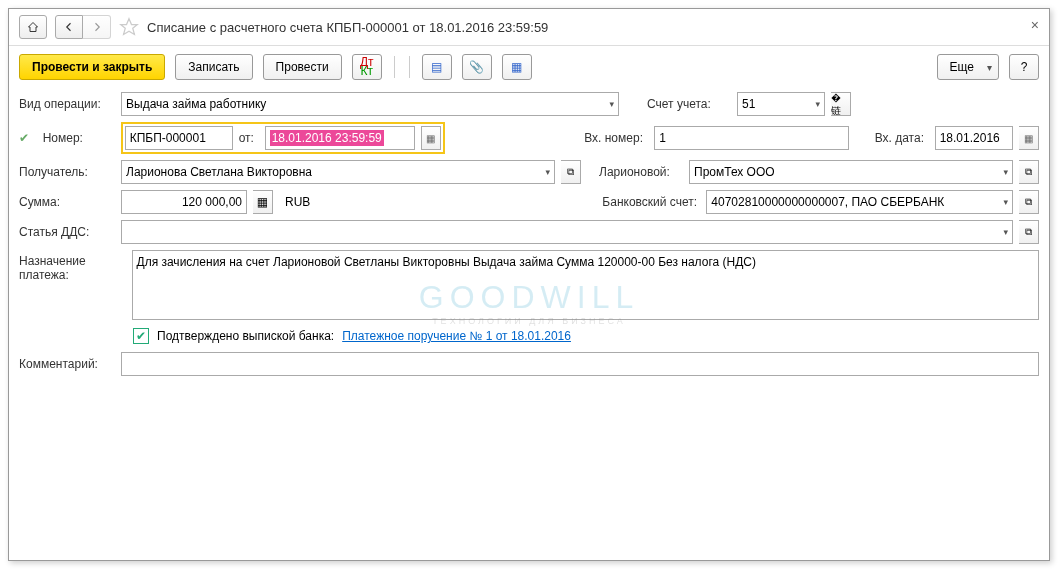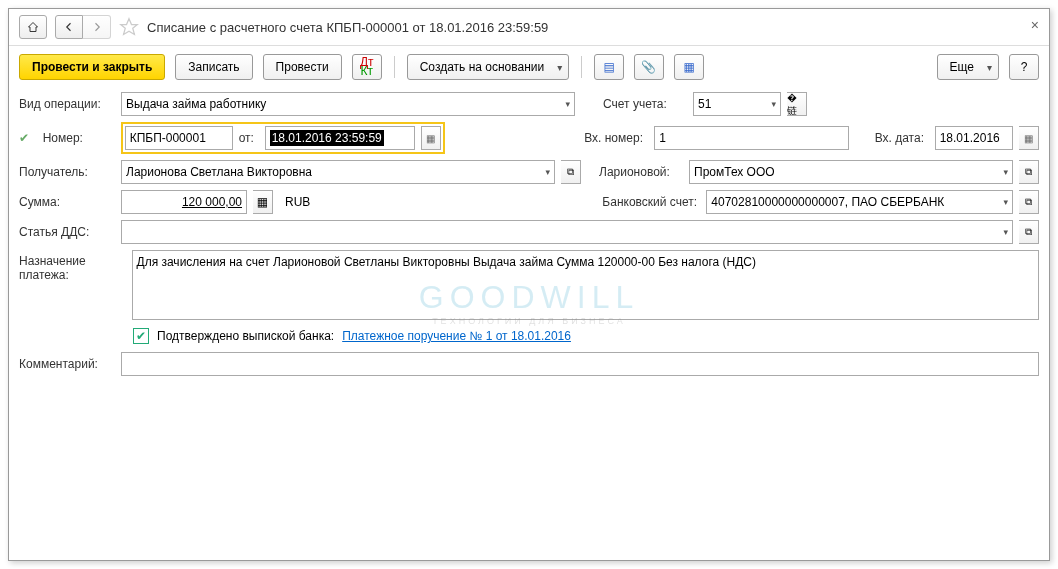--- a/index.html
+++ b/index.html
@@ -25,29 +25,29 @@
 .spacer { flex: 1; }
 .form { padding: 4px 10px; }
 .row { display: flex; align-items: center; margin-bottom: 6px; gap: 6px; }
 .lbl { color: #333; min-width: 96px; }
 .fld { height: 24px; border: 1px solid #aaa; background: #fff; padding: 0 4px; display: flex; align-items: center; position: relative; }
 .fld input { border: none; outline: none; width: 100%; height: 100%; background: transparent; }
 .fld-drop { padding-right: 18px; }
 .fld-drop::after { content: "▾"; position: absolute; right: 4px; font-size: 9px; color: #555; }
 .fld-ext { width: 20px; height: 24px; border: 1px solid #aaa; border-left: none; background: linear-gradient(#fff,#f0f0f0); display: flex; align-items: center; justify-content: center; cursor: pointer; font-size: 10px; }
 .highlight-box { border: 2px solid #f5c518; padding: 2px; display: flex; align-items: center; gap: 6px; }
-.selected-text { background: #000000; color: #fff; padding: 1px 2px; }
+.selected-text { background: #ec4899; color: #fff; padding: 1px 2px; }
 .textarea { border: 1px solid #aaa; width: 100%; min-height: 70px; padding: 4px; resize: none; background: #fff; }
 .checkbox-row { display: flex; align-items: center; gap: 8px; margin: 8px 0 8px 114px; }
 .chk { width: 16px; height: 16px; border: 1px solid #2a7; display: flex; align-items: center; justify-content: center; color: #2a7; font-size: 12px; }
 .link { color: #0066cc; text-decoration: underline; cursor: pointer; }
 .watermark { position: absolute; top: 270px; left: 50%; transform: translateX(-50%); text-align: center; opacity: 0.25; pointer-events: none; }
 .watermark .big { font-size: 32px; letter-spacing: 6px; color: #5bb8d4; font-weight: 300; }
 .watermark .small { font-size: 9px; letter-spacing: 3px; color: #888; }
-input.num { text-align: right; text-decoration: underline; }
+input.num { text-align: right; }
 .cal-icon { color: #666; font-size: 10px; }
 </style>
 </head>
 <body>
 
 <div class="window">
   <div class="close-x">×</div>
 
   <div class="titlebar">
     <div class="nav-group">
@@ -76,21 +76,20 @@
   </div>
 
   <div class="toolbar">
     <button class="btn btn-primary">Провести и закрыть</button>
     <button class="btn">Записать</button>
     <button class="btn">Провести</button>
     <button class="btn icon-btn">
       <span style="font-size:9px;line-height:8px"><span style="color:#c00">Дт</span><br><span style="color:#090">Кт</span></span>
     </button>
     <div class="sep"></div>
-    <button class="btn btn-drop">Создать на основании</button>
     <div class="sep"></div>
     <button class="btn icon-btn">
         <span style="color:#36c">▤</span>
       </button>
     <button class="btn icon-btn">
         <span>📎</span>
       </button>
     <button class="btn icon-btn">
         <span style="color:#36c">▦</span>
       </button>
@@ -98,21 +97,21 @@
     <button class="btn btn-drop">Еще</button>
     <button class="btn icon-btn">
         <span>?</span>
       </button>
   </div>
 
   <div class="form">
 
     <div class="row">
       <div class="lbl">Вид операции:</div>
-      <div class="fld fld-drop" style="width:454px">
+      <div class="fld fld-drop" style="width:498px">
         <input value="Выдача займа работнику" style="">
       </div>
       <div style="width:16px"></div>
       <div class="lbl" style="min-width:84px">Счет учета:</div>
       <div class="fld fld-drop" style="width:88px">
         <input value="51" style="">
       </div>
       <div class="fld-ext">�链</div>
     </div>
 

